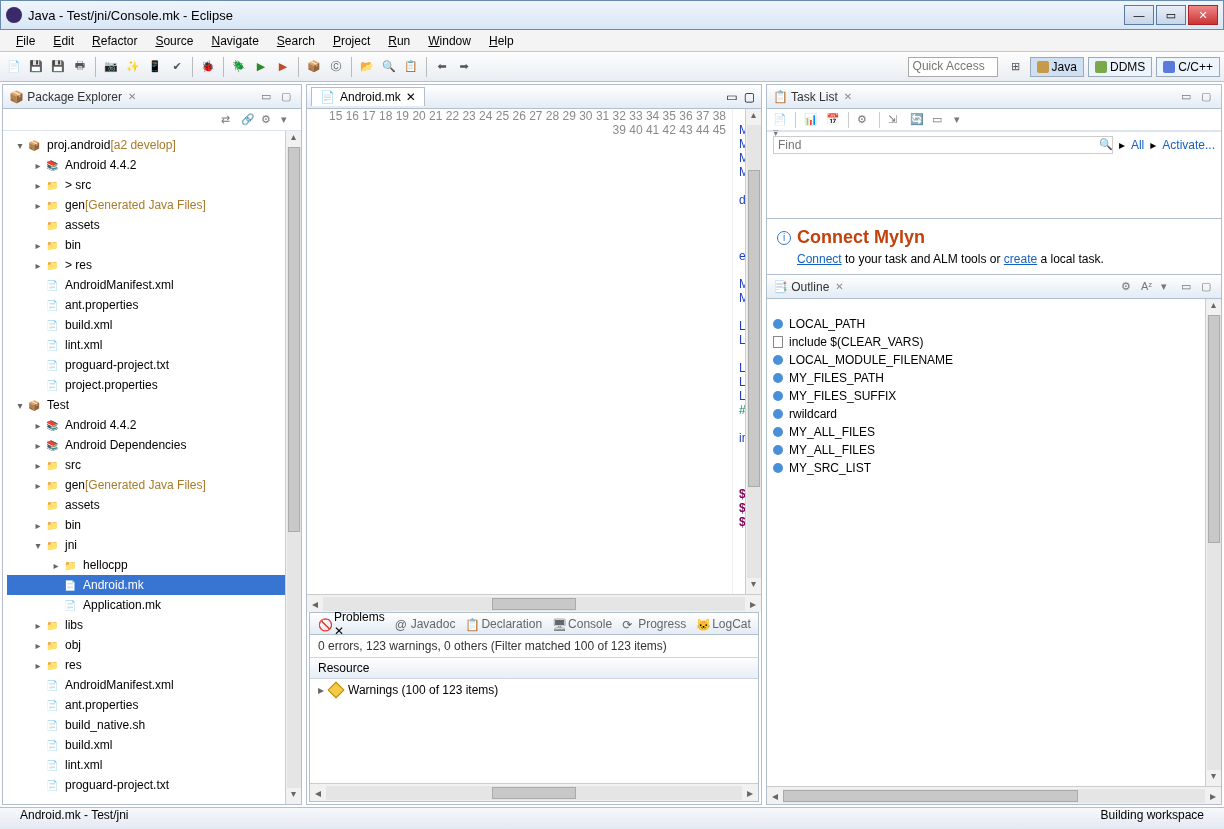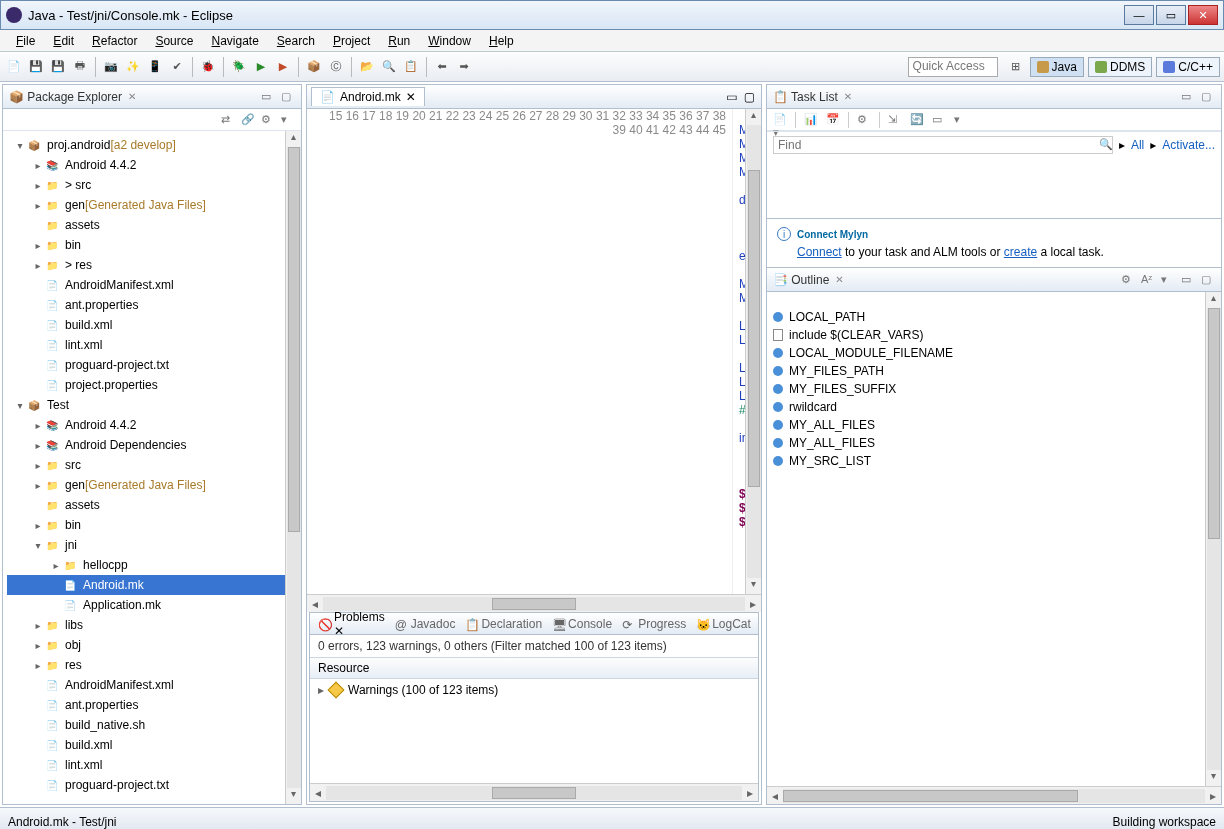--- a/index.html
+++ b/index.html
@@ -72,21 +72,21 @@
 
 .rpanel { border-bottom:1px solid #b0bece; display:flex; flex-direction:column; }
 .find { display:flex; align-items:center; gap:6px; padding:4px 6px; border-top:1px solid #dde4ee; }
 .find input { flex:1; height:18px; border:1px solid #ccc; padding:0 4px; }
 .find .mag { width:14px; height:14px; margin-left:-20px; color:#888; font-size:11px; }
 .find .link { color:#1560c0; cursor:pointer; }
 
 .mylyn { padding:8px 10px; font-size:12px; }
 .mylyn .hdr { display:flex; align-items:center; gap:6px; margin-bottom:4px; }
 .mylyn .hdr .ic { width:14px; height:14px; border-radius:50%; border:1px solid #3a78c3; color:#3a78c3; font-size:10px; display:flex; align-items:center; justify-content:center; }
-.mylyn .hdr b { font-weight:bold; color:#0369a1; font-size:10px; }
+.mylyn .hdr b { font-weight:bold; color:#c2410c; font-size:18px; }
 .mylyn a { color:#1560c0; text-decoration:underline; }
 
 
 .outline { flex:1; display:flex; flex-direction:column; }
 .outline .list { flex:1; overflow:auto; padding:4px 0;margin-top:12px; }
 .outline .it { display:flex; align-items:center; height:18px; padding:0 6px; gap:6px; white-space:nowrap; }
 .outline .bullet { width:10px; height:10px; border-radius:50%; background:#4a90d9; }
 .outline .doc { width:10px; height:12px; background:#fff; border:1px solid #888; }
 
 
@@ -97,21 +97,21 @@
 .btabs .bi { width:12px; height:12px; border-radius:2px; }
 .probsum { padding:4px 8px; color:#333; }
 .ptbl { flex:1; overflow:auto; }
 .ptbl .phdr { display:flex; background: linear-gradient(#fdfdfd,#e7eef6); border-top:1px solid #ccd6e3; border-bottom:1px solid #ccd6e3; height:22px; align-items:center; }
 .ptbl .phdr .col1 { flex:1; padding:0 8px; border-right:1px solid #ccd6e3; }
 .ptbl .phdr .col2 { width:90px; padding:0 8px; }
 .ptbl .prow { padding:4px 8px; display:flex; align-items:center; gap:6px; }
 .ptbl .warn { width:12px; height:12px; background:#f7c948; border:1px solid #b58b00; transform:rotate(45deg); }
 
 
-.status { height:22px; background: linear-gradient(#f6f8fb,#e3e9f2); border-top:1px solid #b0bece; display:flex; align-items:flex-end; padding:0 8px; font-size:12px; }
+.status { height:22px; background: linear-gradient(#f6f8fb,#e3e9f2); border-top:1px solid #b0bece; display:flex; align-items:flex-start; padding:0 20px; font-size:12px; }
 .status .sr { margin-left:auto; }
 
 .vscroll { width:16px; background:#f1f1f1; border-left:1px solid #ccc; display:flex; flex-direction:column; align-items:center; }
 .vscroll .tr { height:16px; color:#666; font-size:10px; }
 .vscroll .vt { flex:1; width:14px; background:#e5e5e5; position:relative; }
 .vscroll .vthumb { position:absolute; top:0; height:60%; left:1px; right:1px; background:#c8c8c8; border:1px solid #aaa; }
 
 .flexrow { display:flex; flex:1; overflow:hidden; }
 .flexcol { display:flex; flex-direction:column; flex:1; overflow:hidden; }
 </style>

